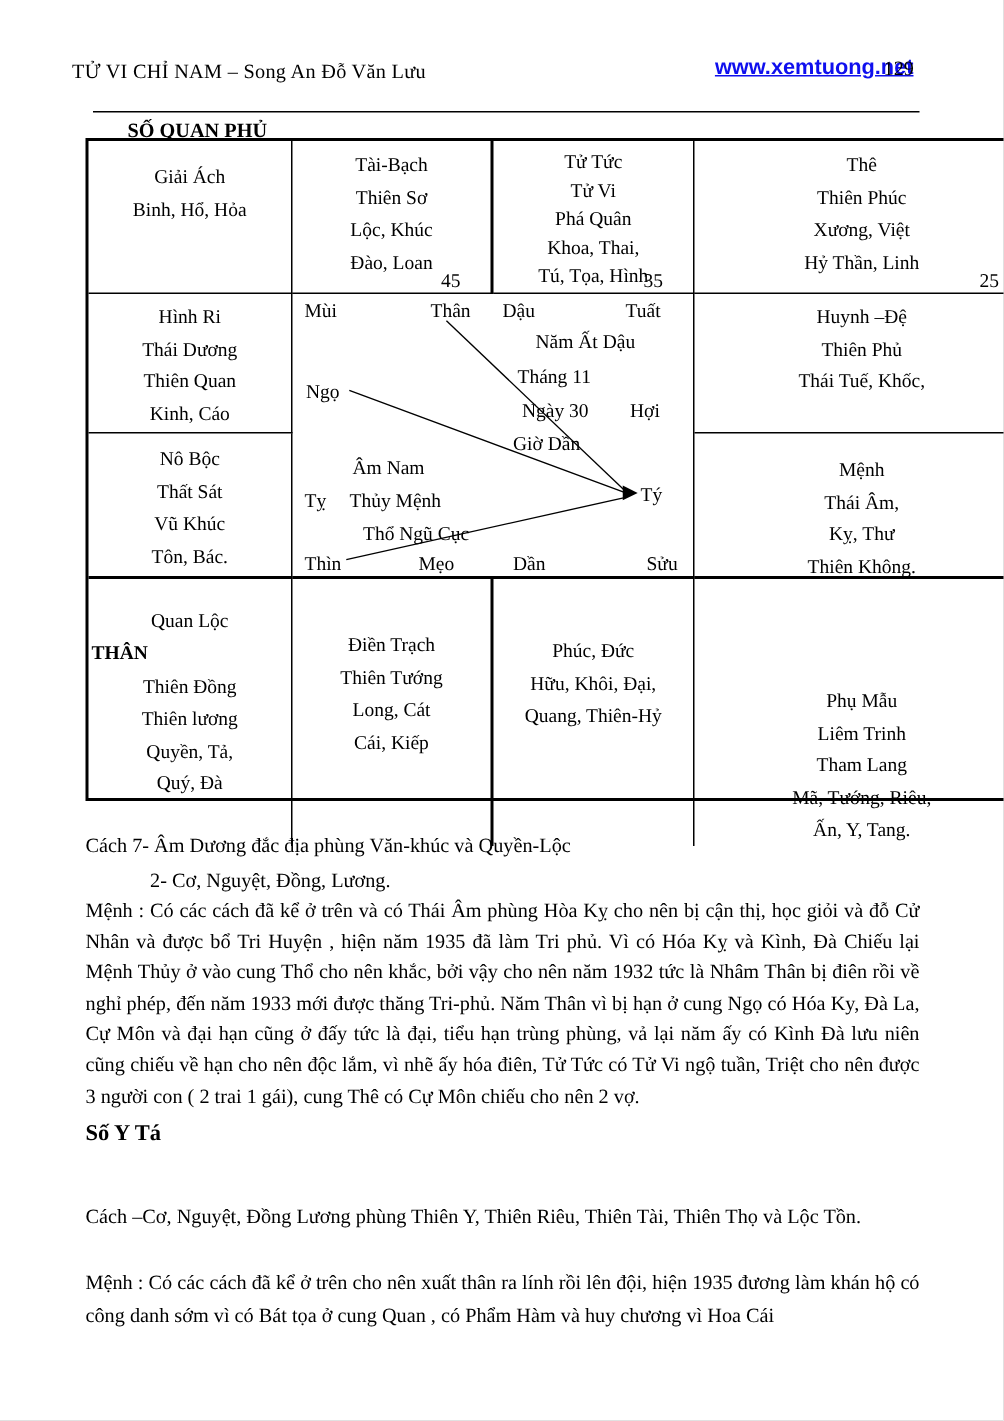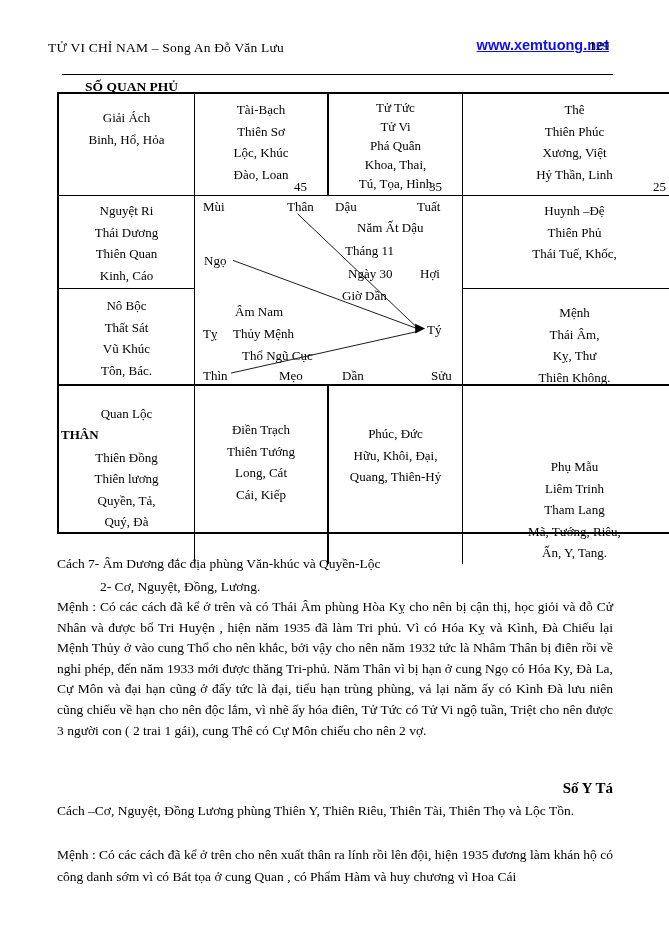--- a/index.html
+++ b/index.html
@@ -77,22 +77,22 @@
   .p-dan {left:147px; top:172px;}
   .p-suu {left:236px; top:172px;}
   .arrows{position:absolute; left:0; top:0; width:100%; height:100%;}
 
   
   .bodyline,.para{position:absolute; left:57px; width:556px; font-size:13.5px;}
   .para{text-align:justify;}
   .cach1{top:553px; line-height:22.5px;}
   .cach1 .indent{padding-left:43px;}
   .menh-para{top:597px; line-height:20.6px;}
-  .sec2-heading{position:absolute; left:57px; width:556px; top:780px;
-                text-align:right; font-weight:bold; font-size:15px;}
+  .sec2-heading{position:absolute; left:57px; width:556px; top:748px;
+                text-align:left; font-weight:bold; font-size:15px;}
   .sec2-cach{top:800px; line-height:22px;}
   .sec2-menh{top:844px; line-height:22px;}
 </style>
 </head>
 <body>
 
 <div class="page">
 
   <div class="hdr-title">TỬ VI CHỈ NAM – Song An Đỗ Văn Lưu</div>
   <span class="hdr-link">www.xemtuong.net</span>
@@ -136,21 +136,21 @@
           <div class="line">Thê</div>
           <div class="line">Thiên Phúc</div>
           <div class="line">Xương, Việt</div>
           <div class="line">Hỷ Thần, Linh</div>
         </div>
       <div class="age">25</div>
     </div>
 
     <div class="cell c-thienri">
       <div>
-          <div class="line">Nguyệt Ri</div>
+          <div class="line">Hình Ri</div>
           <div class="line">Thái Dương</div>
           <div class="line">Thiên Quan</div>
           <div class="line">Kinh, Cáo</div>
         </div>
     </div>
 
     <div class="cell c-center">
       <svg class="arrows" viewBox="0 0 268 190" preserveAspectRatio="none">
         <line x1="103" y1="18" x2="223" y2="133" stroke="#000" stroke-width="0.9"></line>
         <line x1="38" y1="65" x2="223" y2="134" stroke="#000" stroke-width="0.9"></line>

